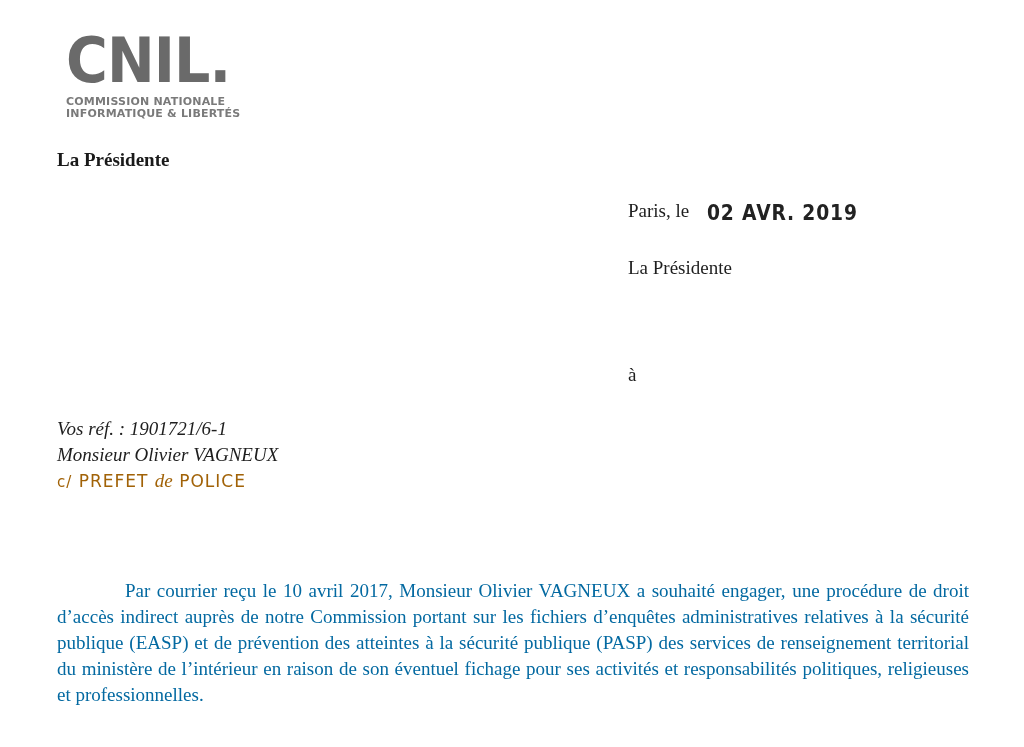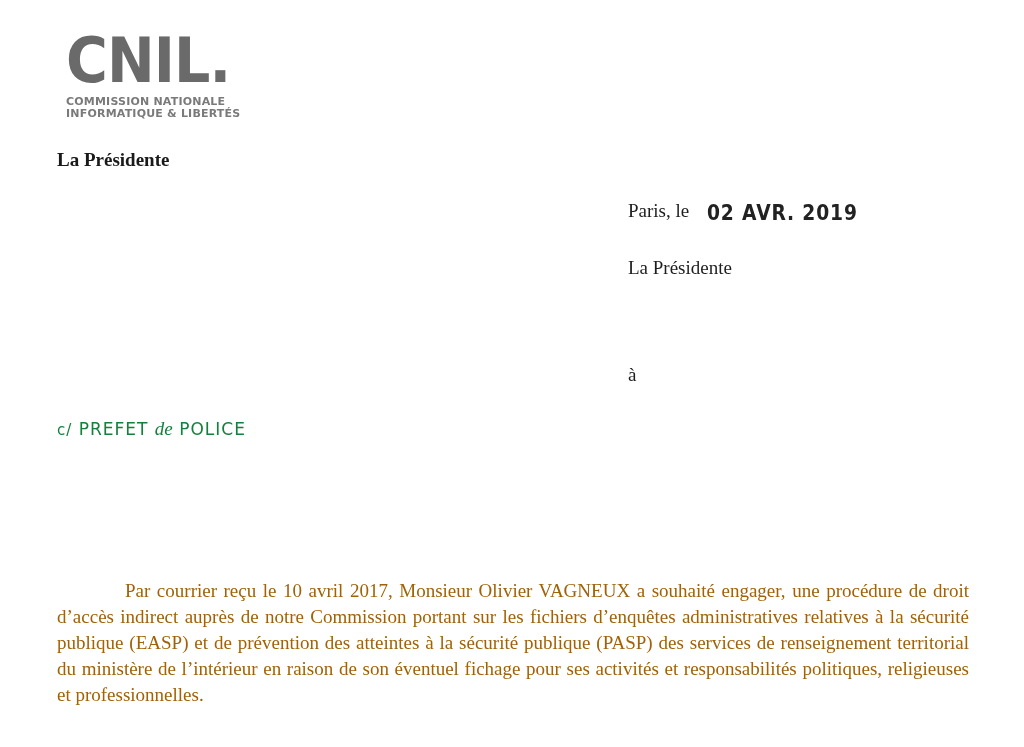--- a/index.html
+++ b/index.html
@@ -115,42 +115,42 @@
       font-style: italic;
       font-size: 19px;
       line-height: 26px;
       color: #1e1e1e;
     }
     .ref-handwritten {
       font-style: normal;
       font-family: "DejaVu Sans", "Liberation Sans", sans-serif;
       font-size: 17px;
       letter-spacing: 1px;
-      color: #15803d;
+      color: #a16207;
     }
     .ref-handwritten .hw-c {
       font-size: 15px;
     }
     .ref-handwritten .hw-de {
       font-family: "Liberation Serif", serif;
       font-style: italic;
       font-size: 19px;
       letter-spacing: 0;
     }
     
     .body-par {
       position: absolute;
       left: 57px;
       top: 566px;
       width: 912px;
       font-size: 19px;
       line-height: 26px;
       text-align: justify;
       text-indent: 68px;
-      color: #a16207;
+      color: #0369a1;
     }
   </style>
 </head>
 <body>
 
 <div class="page">
 
   <div class="logo">
     <span class="logo-word"><span>CNIL</span><span class="dot">.</span></span>
     <span class="logo-sub">COMMISSION NATIONALE</span>
@@ -165,20 +165,22 @@
   </div>
 
   <div class="sender-block">
     <div>La Présidente</div>
   </div>
 
   <div class="to-word">à</div>
 
 
   <div class="ref-block">
+    <div>Vos réf. : 1901721/6-1</div>
+    <div>Monsieur Olivier VAGNEUX</div>
     <div class="ref-handwritten">
       <span class="hw-c">c/</span>
       <span>PREFET</span>
       <span class="hw-de">de</span>
       <span>POLICE</span>
     </div>
   </div>
 
   <div class="body-par">Par courrier reçu le 10 avril 2017, Monsieur Olivier VAGNEUX a souhaité engager, une procédure de droit d’accès indirect auprès de notre Commission portant sur les fichiers d’enquêtes administratives relatives à la sécurité publique (EASP) et de prévention des atteintes à la sécurité publique (PASP) des services de renseignement territorial du ministère de l’intérieur en raison de son éventuel fichage pour ses activités et responsabilités politiques, religieuses et professionnelles.</div>
 

